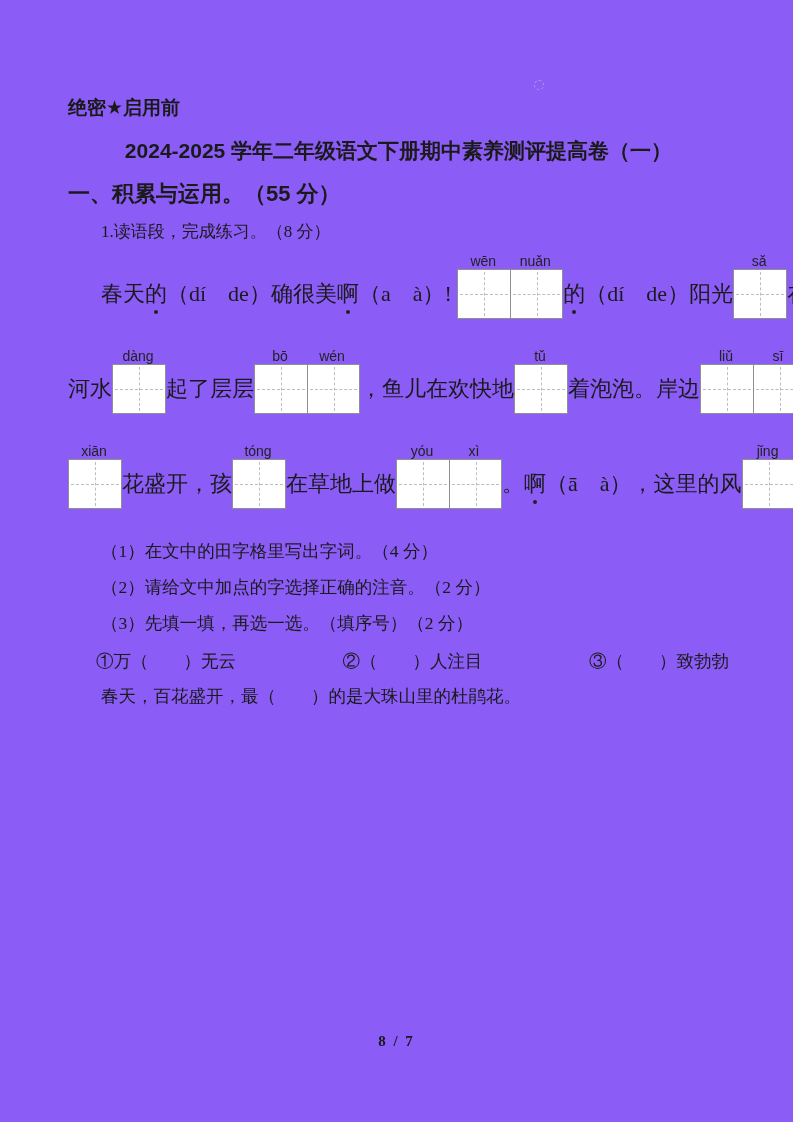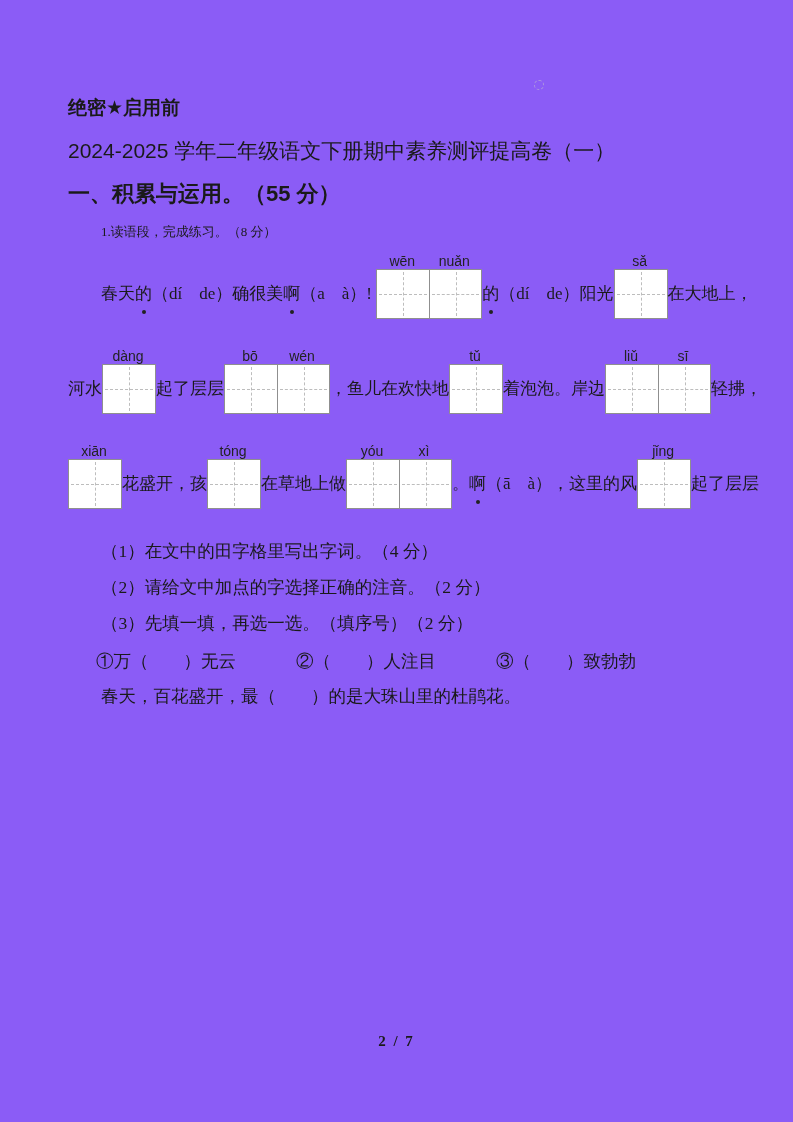--- a/index.html
+++ b/index.html
@@ -26,24 +26,24 @@
     opacity: 0.55;
   }
   .classified {
     font-family: "Liberation Sans", "DejaVu Sans", sans-serif;
     font-weight: bold;
     font-size: 19px;
     line-height: 24px;
   }
   .title {
     font-family: "Liberation Sans", "DejaVu Sans", sans-serif;
-    font-weight: normal;
+    font-weight: bold;
     font-size: 21px;
     line-height: 28px;
-    text-align: left;
+    text-align: center;
     margin-top: 17px;
   }
   .notice-box {
     margin-top: 16px;
     border: 1px dashed #3a3a3a;
     padding: 5px 12px 8px 10px;
     font-size: 17.5px;
     line-height: 34px;
   }
   .notice-heading {
@@ -53,34 +53,34 @@
   }
   .notice-item { text-indent: 2em; }
   .section-heading {
     font-family: "Liberation Sans", "DejaVu Sans", sans-serif;
     font-weight: bold;
     font-size: 22px;
     line-height: 24px;
     margin-top: 17px;
   }
   .q1-label {
-    font-size: 13px;
+    font-size: 17px;
     line-height: 24px;
     margin-top: 14px;
     padding-left: 33px;
   }
   .passage { margin-top: 9px; }
   .passage-line {
     display: flex;
     align-items: flex-end;
     margin-bottom: 29px;
   }
   .passage-line.indent { padding-left: 33px; }
   .seg {
-    font-size: 17px;
+    font-size: 22px;
     line-height: 24px;
     padding-bottom: 13px;
     white-space: pre;
     position: relative;
   }
   .seg.dot::after {
     content: "";
     position: absolute;
     left: 50%;
     bottom: 5px;
@@ -122,20 +122,21 @@
   .subq {
     font-size: 17.5px;
     line-height: 26px;
     margin: 0 0 10px 33px;
   }
   .options-row {
     display: flex;
     margin: 12px 0 0 28px;
     font-size: 17.5px;
     line-height: 26px;
+    justify-content: space-between;
   }
   .option { width: 200px; white-space: pre; }
   .option:last-child { width: auto; }
   .fill-sentence {
     font-size: 17.5px;
     line-height: 26px;
     margin: 9px 0 0 33px;
     white-space: pre;
   }
   .page-footer {
@@ -286,15 +287,15 @@
   <div class="subq">（3）先填一填，再选一选。（填序号）（2 分）</div>
 
   <div class="options-row">
     <span class="option">①万（　　）无云</span>
     <span class="option">②（　　）人注目</span>
     <span class="option">③（　　）致勃勃</span>
   </div>
 
   <div class="fill-sentence">春天，百花盛开，最（　　）的是大珠山里的杜鹃花。</div>
 
-  <div class="page-footer">2 / 7</div>
+  <div class="page-footer">8 / 7</div>
 
 </div>
 
 </body></html>

